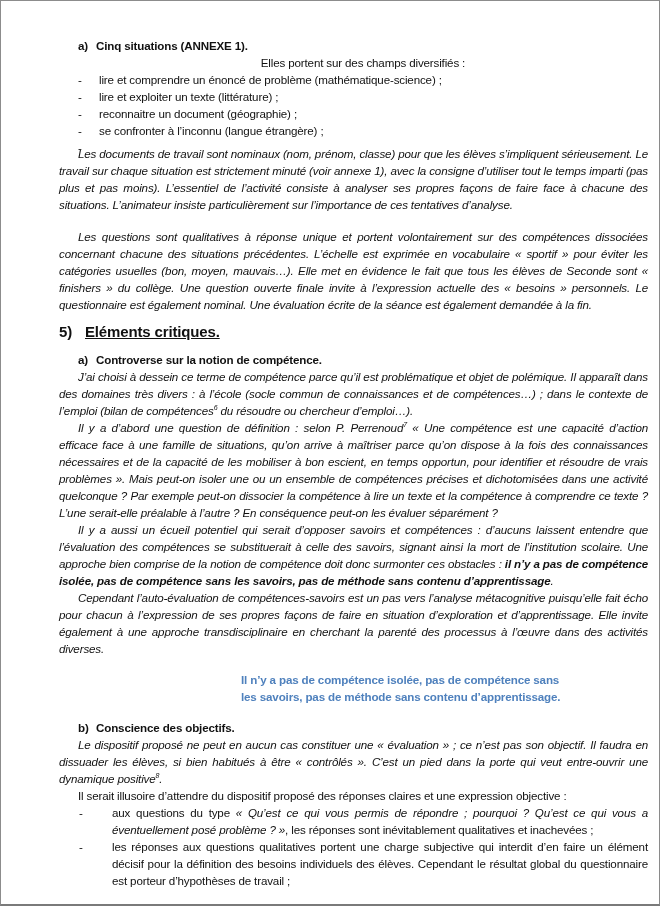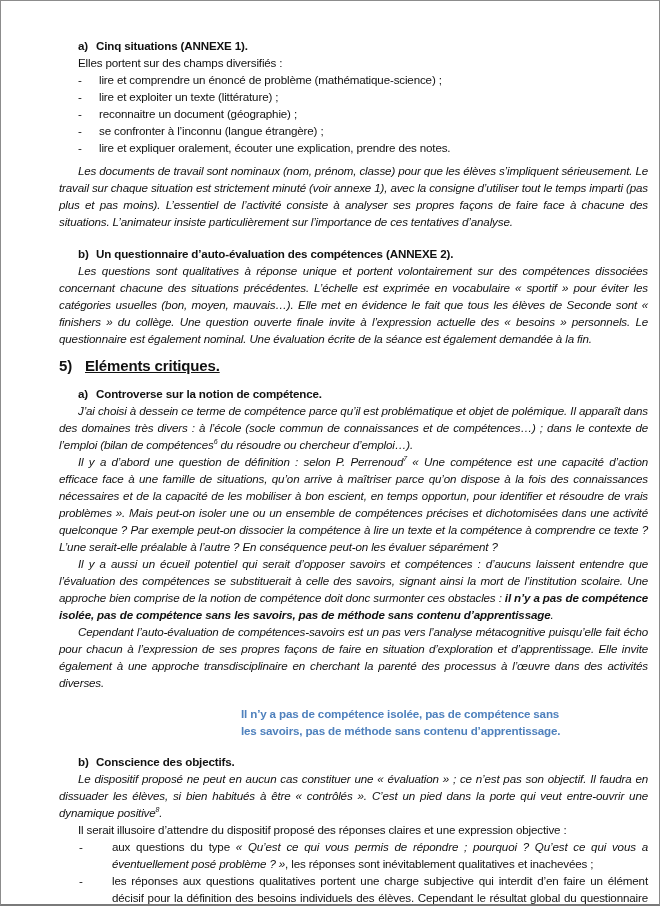--- a/index.html
+++ b/index.html
@@ -16,21 +16,21 @@
     letter-spacing:-0.15px;
   }
   p { margin:0; }
   .just { text-align:justify; text-align-last:left;font-style:italic; }
   .ind { text-indent:19px; }
   .h-sub { font-weight:bold; margin-left:19px; }
   .h-sub .lbl { display:inline-block; width:18px; }
   .h-main { font-weight:bold; font-size:15px; margin-left:0; margin-top:10px; margin-bottom:11px; }
   .h-main .num { display:inline-block; width:26px; }
   .h-main .title { text-decoration:underline; }
-  .lead { margin-left:19px; }
+  .lead { margin-left:19px;text-align:center; }
   ul.dash { list-style:none; margin:0; padding:0; margin-left:19px; }
   ul.dash li { position:relative; padding-left:21px; }
   ul.dash li .d { position:absolute; left:0; top:0; }
   ul.dash2 { list-style:none; margin:0; padding:0; margin-left:19px; }
   ul.dash2 li { position:relative; padding-left:34px; text-align:justify; text-align-last:left; }
   ul.dash2 li .d { position:absolute; left:1px; top:0; }
   .gap { height:9px; }
   .gap-s { height:6px; }
   sup { font-size:7px; line-height:0; vertical-align:5px; }
   .quote {
@@ -45,29 +45,28 @@
 <div class="page">
   <div class="content">
 
     <p class="h-sub"><span class="lbl">a)</span><span>Cinq situations (ANNEXE 1).</span></p>
     <p class="lead">Elles portent sur des champs diversifiés :</p>
     <ul class="dash">
       <li><span class="d">-</span><span>lire et comprendre un énoncé de problème (mathématique-science) ;</span></li>
       <li><span class="d">-</span><span>lire et exploiter un texte (littérature) ;</span></li>
       <li><span class="d">-</span><span>reconnaitre un document (géographie) ;</span></li>
       <li><span class="d">-</span><span>se confronter à l’inconnu (langue étrangère) ;</span></li>
-      <li><span class="d">-</span><span>lire et expliquer oralement, écouter une explication, prendre des notes.</span></li>
+      <li><span class="d">-</span></li>
     </ul>
     <div class="gap-s"></div>
     <p class="just ind">Les documents de travail sont nominaux (nom, prénom, classe) pour que les élèves s’impliquent sérieusement. Le travail sur chaque situation est strictement minuté (voir annexe 1), avec la consigne d’utiliser tout le temps imparti (pas plus et pas moins). L’essentiel de l’activité consiste à analyser ses propres façons de faire face à chacune des situations. L’animateur insiste particulièrement sur l’importance de ces tentatives d’analyse.</p>
 
     <div class="gap"></div>
     <div class="gap-s"></div>
 
-    <p class="h-sub"><span class="lbl">b)</span><span>Un questionnaire d’auto-évaluation des compétences (ANNEXE 2).</span></p>
     <p class="just ind">Les questions sont qualitatives à réponse unique et portent volontairement sur des compétences dissociées concernant chacune des situations précédentes. L’échelle est exprimée en vocabulaire « sportif » pour éviter les catégories usuelles (bon, moyen, mauvais…). Elle met en évidence le fait que tous les élèves de Seconde sont « finishers » du collège. Une question ouverte finale invite à l’expression actuelle des « besoins » personnels. Le questionnaire est également nominal. Une évaluation écrite de la séance est également demandée à la fin.</p>
 
     <p class="h-main"><span class="num">5)</span><span class="title">Eléments critiques.</span></p>
 
     <p class="h-sub"><span class="lbl">a)</span><span>Controverse sur la notion de compétence.</span></p>
     <p class="just ind"><span>J’ai choisi à dessein ce terme de compétence parce qu’il est problématique et objet de polémique. Il apparaît dans des domaines très divers : à l’école (socle commun de connaissances et de compétences…) ; dans le contexte de l’emploi (bilan de compétences</span><sup>6</sup><span> du résoudre ou chercheur d’emploi…).</span></p>
     <p class="just ind"><span>Il y a d’abord une question de définition : selon P. Perrenoud</span><sup>7</sup><span> « Une compétence est une capacité d’action efficace face à une famille de situations, qu’on arrive à maîtriser parce qu’on dispose à la fois des connaissances nécessaires et de la capacité de les mobiliser à bon escient, en temps opportun, pour identifier et résoudre de vrais problèmes ». Mais peut-on isoler une ou un ensemble de compétences précises et dichotomisées dans une activité quelconque ? Par exemple peut-on dissocier la compétence à lire un texte et la compétence à comprendre ce texte ? L’une serait-elle préalable à l’autre ? En conséquence peut-on les évaluer séparément ?</span></p>
     <p class="just ind"><span>Il y a aussi un écueil potentiel qui serait d’opposer savoirs et compétences : d’aucuns laissent entendre que l’évaluation des compétences se substituerait à celle des savoirs, signant ainsi la mort de l’institution scolaire. Une approche bien comprise de la notion de compétence doit donc surmonter ces obstacles : </span><b>il n’y a pas de compétence isolée, pas de compétence sans les savoirs, pas de méthode sans contenu d’apprentissage</b><span>.</span></p>
     <p class="just ind">Cependant l’auto-évaluation de compétences-savoirs est un pas vers l’analyse métacognitive puisqu’elle fait écho pour chacun à l’expression de ses propres façons de faire en situation d’exploration et d’apprentissage. Elle invite également à une approche transdisciplinaire en cherchant la parenté des processus à l’œuvre dans des activités diverses.</p>
 

